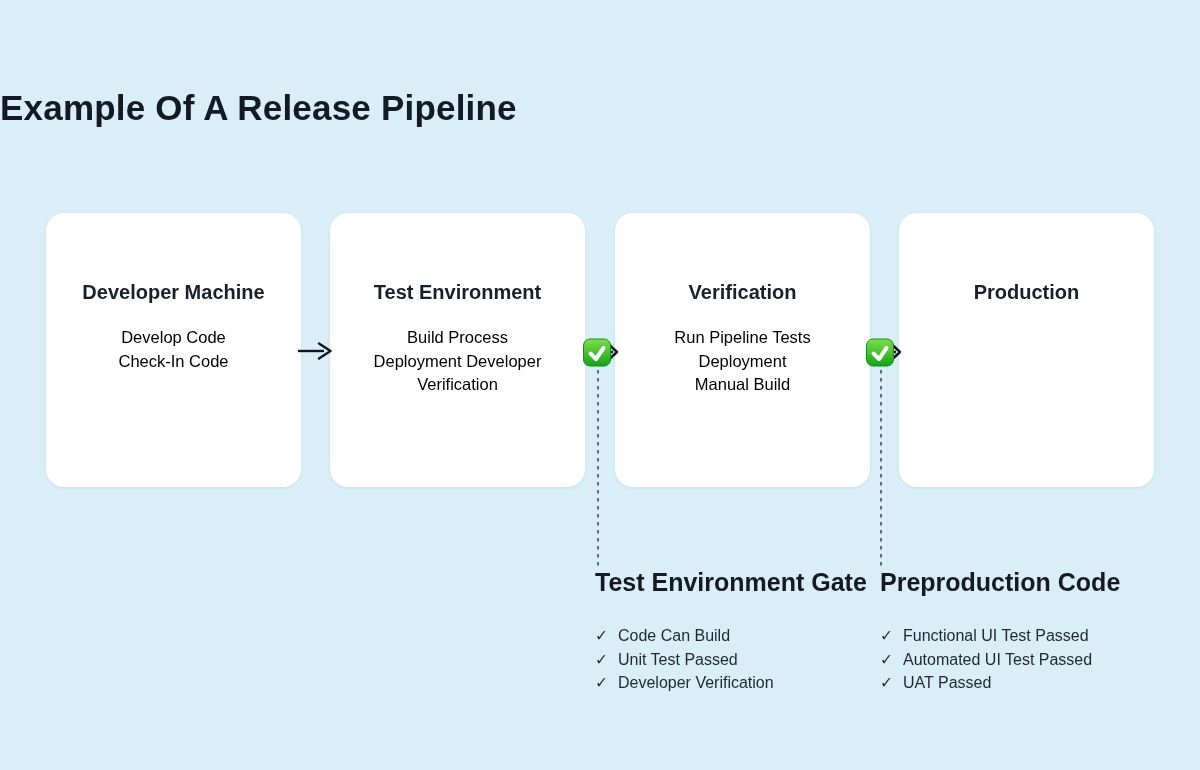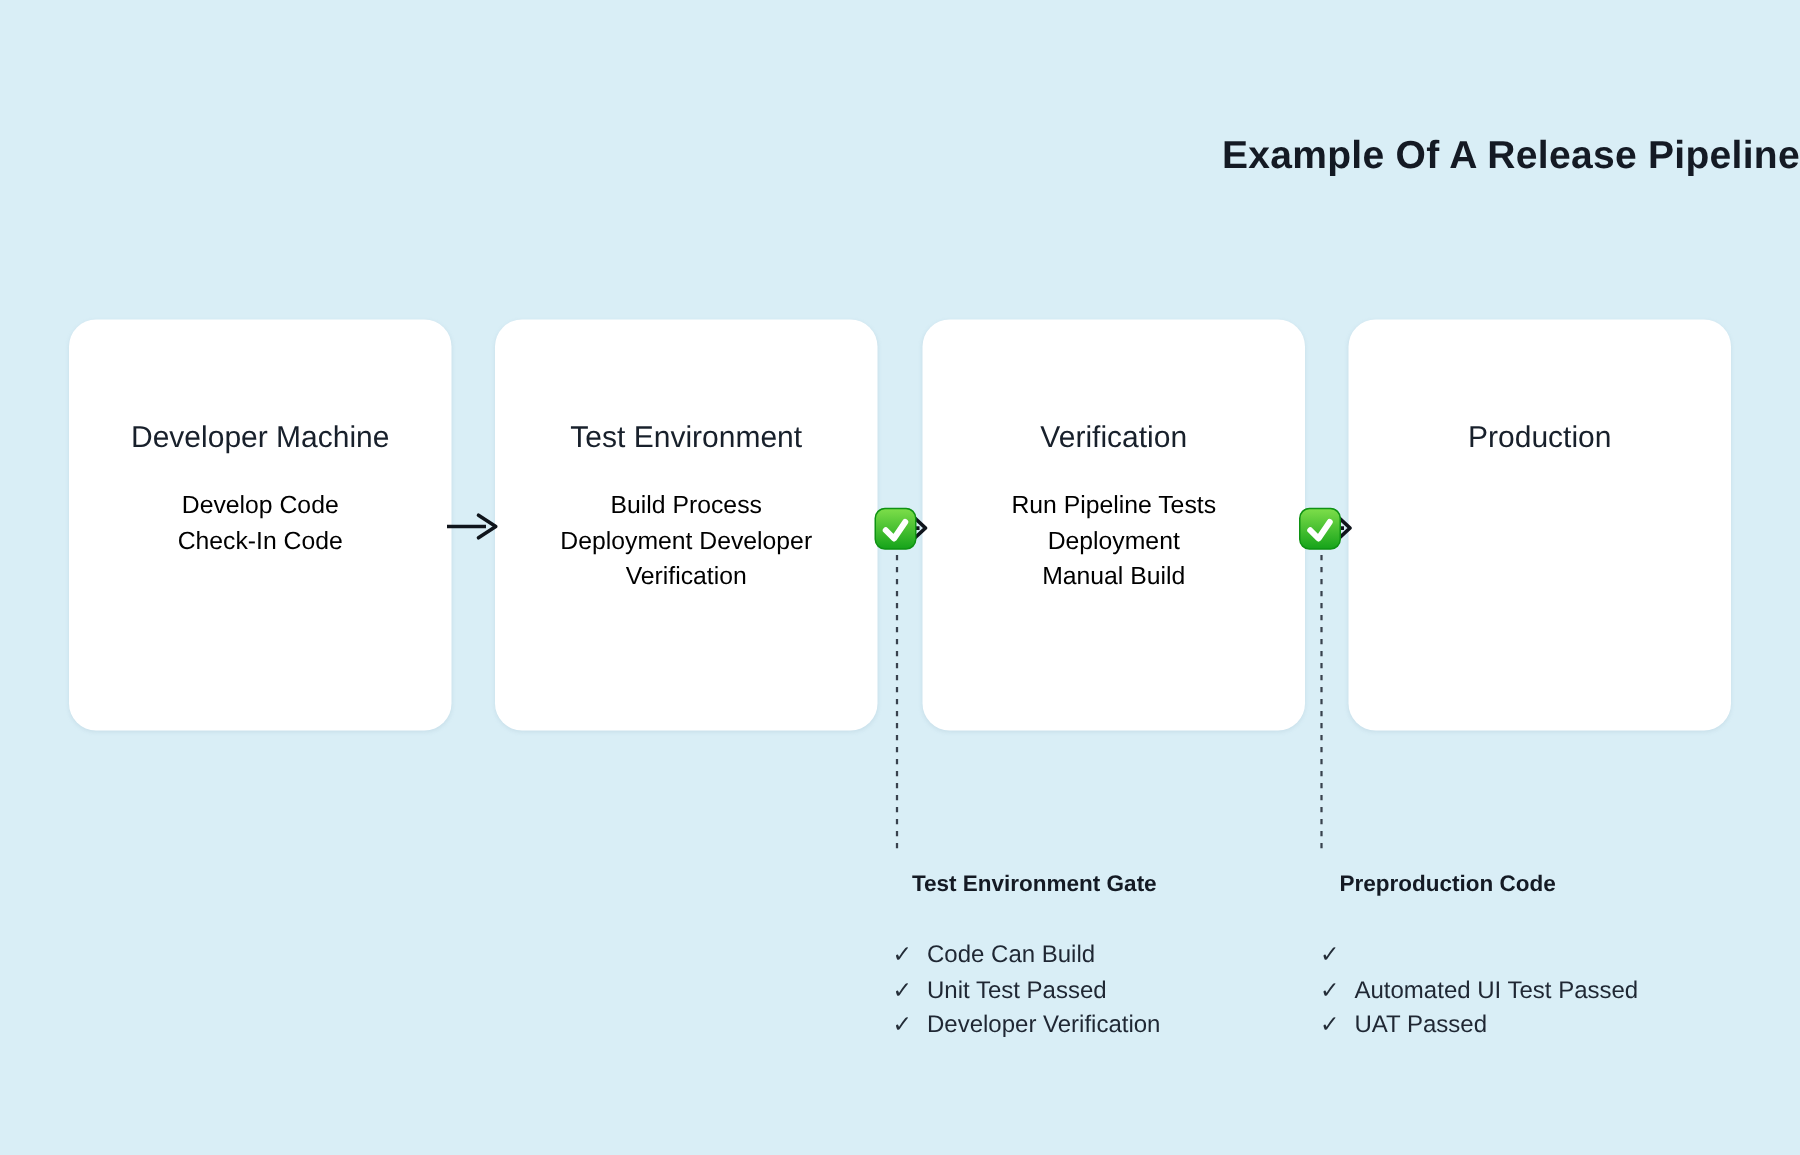--- a/index.html
+++ b/index.html
@@ -4,44 +4,44 @@
 <style>
   html,body { margin:0; padding:0; }
   .canvas {
     position:relative; width:1200px; height:770px;
     background:#d9eef6; overflow:hidden;
     font-family:"Liberation Sans","DejaVu Sans",sans-serif;
     color:#18202b;
   }
   .title {
     position:absolute; top:88px; left:0; width:100%;
-    margin:0; text-align:right;
-    font-size:26px; font-weight:700; letter-spacing:0.2px; color:#141a24;
+    margin:0; text-align:left;
+    font-size:35px; font-weight:700; letter-spacing:0.2px; color:#141a24;
   }
   .stage {
     position:absolute; top:213px; width:255px; height:274px;
     background:#ffffff; border-radius:18px; box-sizing:border-box;
     text-align:center; box-shadow:0 1px 3px rgba(120,155,175,0.18);
   }
   .s1{left:46px} .s2{left:330px} .s3{left:615px} .s4{left:899px}
   .stage-title {
-    margin:68px 10px 0; font-size:20px; font-weight:400; color:#18202b;
+    margin:68px 10px 0; font-size:20px; font-weight:700; color:#18202b;
   }
   .stage-lines {
     margin-top:22px; padding:0 12px;
     font-size:16.5px; line-height:23.5px; color:#000000;
   }
   .flow-arrow { position:absolute; left:297px; top:339px; }
   .gate-marker { position:absolute; top:335px; }
   .gm-1{left:582px} .gm-2{left:865px}
   .dash { position:absolute; }
   .dash-1{left:594px; top:370px;} .dash-2{left:877px; top:370px;}
   .gate { position:absolute; top:568px; }
   .g1{left:595px} .g2{left:880px}
-  .gate-title { margin:13px; font-size:15px; font-weight:700; color:#141a24; }
+  .gate-title { margin:0; font-size:25px; font-weight:700; color:#141a24; }
   .gate-list { list-style:none; margin:27px 0 0; padding:0;
     font-size:16px; line-height:23.5px; color:#1f2733; }
   .gate-item { display:flex; align-items:baseline; gap:10px; }
   .tick { font-size:15.5px; color:#242d38; flex:0 0 auto; }
 </style>
 </head>
 <body>
 
 <div class="canvas">
 
@@ -131,20 +131,21 @@
         <span>Developer Verification</span>
       </li>
     </ul>
   </section>
 
   <section class="gate g2">
     <h3 class="gate-title">Preproduction Code</h3>
     <ul class="gate-list">
       <li class="gate-item">
         <span class="tick">✓</span>
+        <span>Functional UI Test Passed</span>
       </li>
       <li class="gate-item">
         <span class="tick">✓</span>
         <span>Automated UI Test Passed</span>
       </li>
       <li class="gate-item">
         <span class="tick">✓</span>
         <span>UAT Passed</span>
       </li>
     </ul>

